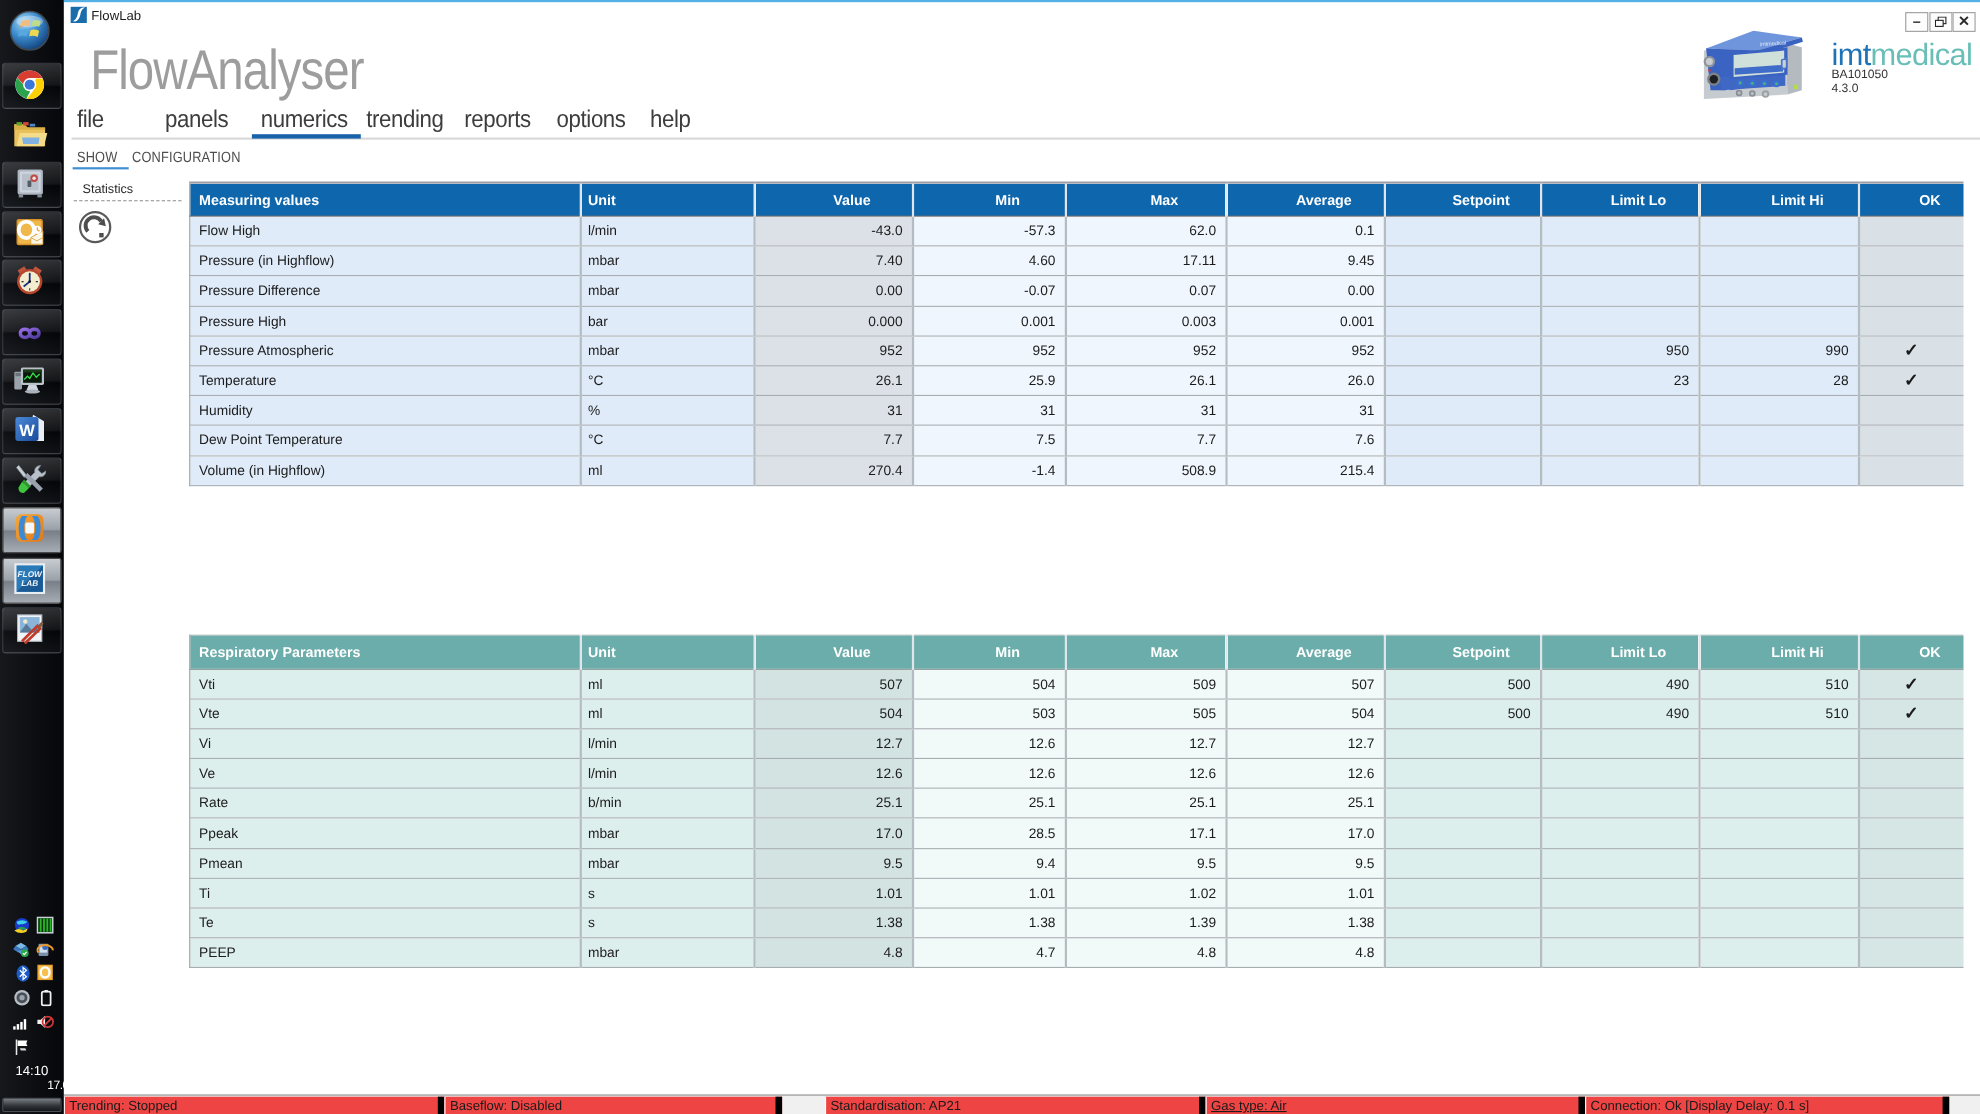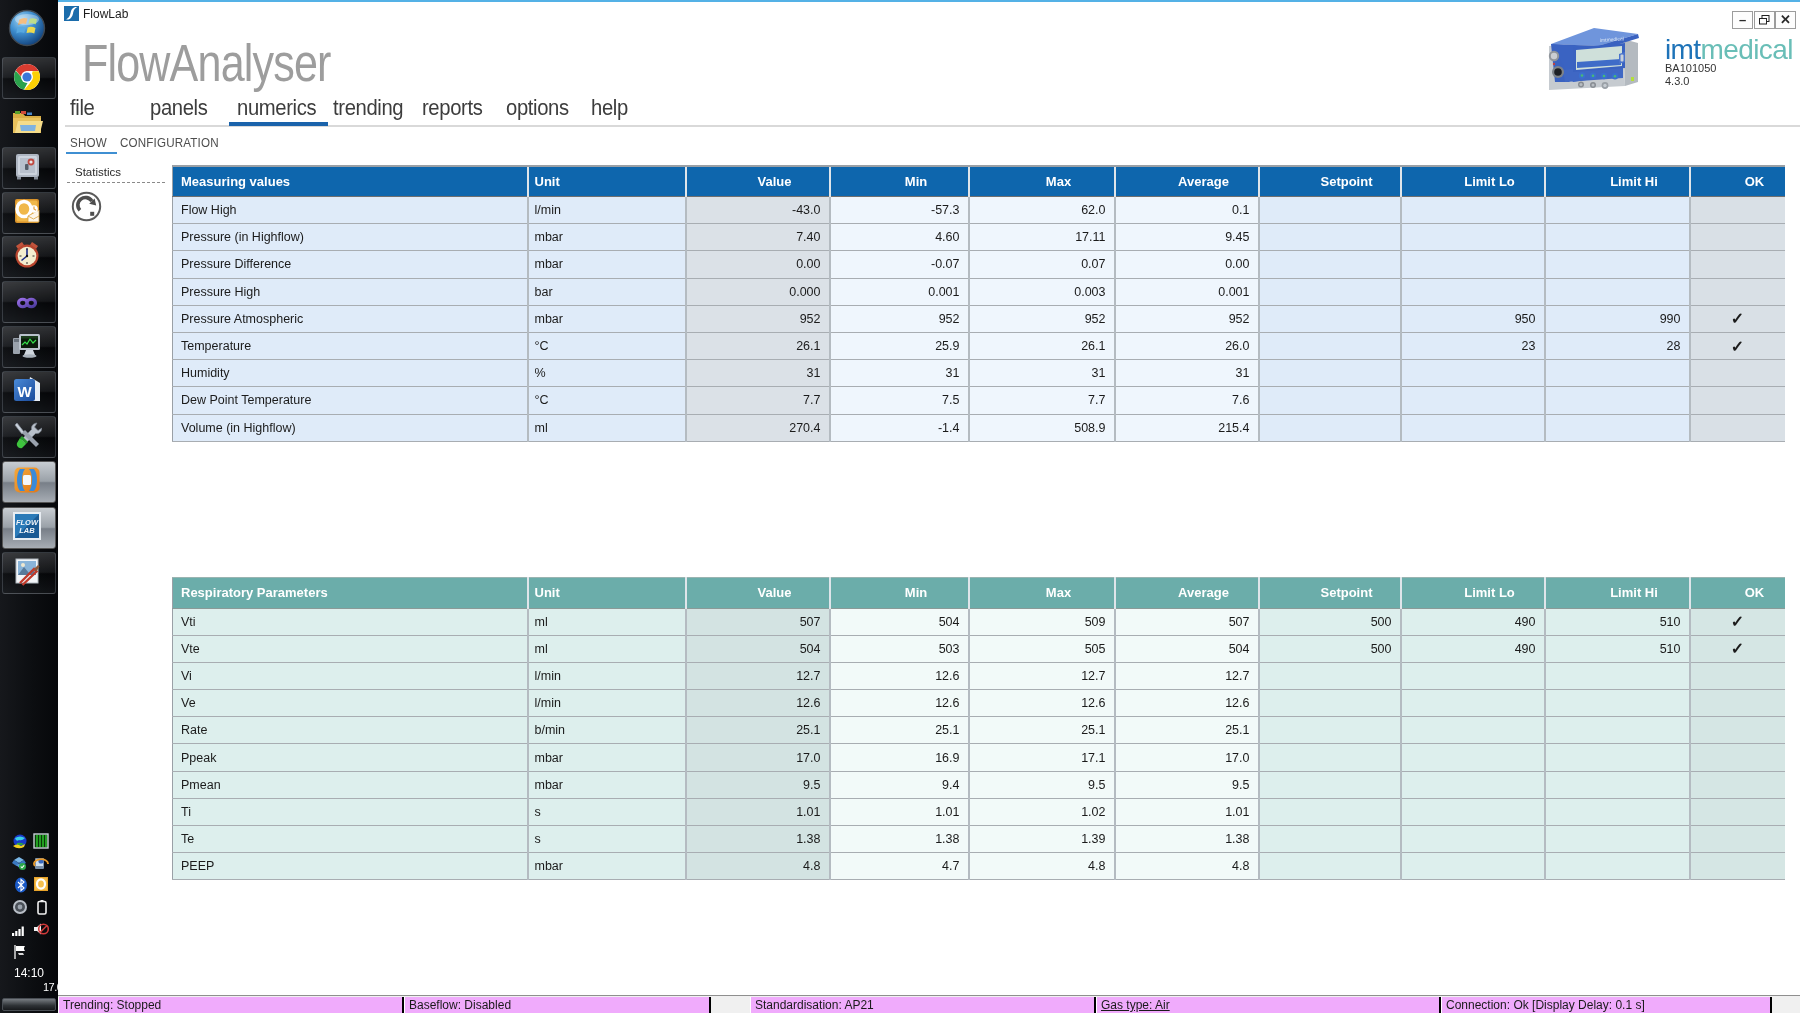--- a/index.html
+++ b/index.html
@@ -68,21 +68,21 @@
 #t1 td.o { background:#d9e0e6; }
 
 #t2 td.a { background:#ddefed; }
 #t2 td.v { background:#d3e3e2; }
 #t2 td.m { background:#f2faf9; }
 #t2 td.o { background:#d5e6e4; }
 
 
 #status { position:absolute; left:0; top:995px; width:1742px; height:18px; background:#f0f0f0;
   border-top:1px solid #8f8f8f; }
-.spanel { position:absolute; top:1px; height:16px; background:#f0abfc; border-left:1px solid #fff; border-right:2px solid #000000;
+.spanel { position:absolute; top:1px; height:16px; background:#ef4444; border-left:1px solid #fff; border-right:6px solid #000000;
   font-size:12px; color:#1a1a1a; padding:1px 0 0 4px; }
 </style>
 </head>
 <body>
 <div id="page">
 
 <div id="win">
   <div id="topstrip"></div>
   <svg id="flowlabico" viewBox="0 0 15 15">
         <rect width="15" height="15" fill="#1b6cab"></rect>
@@ -379,21 +379,21 @@
             <td class="n m">25.1</td>
             <td class="a"></td>
             <td class="a"></td>
             <td class="a"></td>
             <td class="o"></td>
           </tr>
     <tr>
             <td class="l a">Ppeak</td>
             <td class="u a">mbar</td>
             <td class="n v">17.0</td>
-            <td class="n m">16.9</td>
+            <td class="n m">28.5</td>
             <td class="n m">17.1</td>
             <td class="n m">17.0</td>
             <td class="a"></td>
             <td class="a"></td>
             <td class="a"></td>
             <td class="o"></td>
           </tr>
     <tr>
             <td class="l a">Pmean</td>
             <td class="u a">mbar</td>

